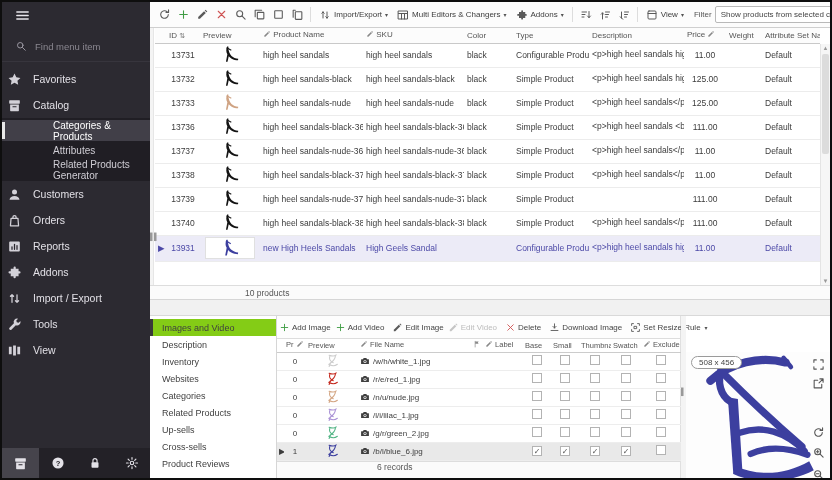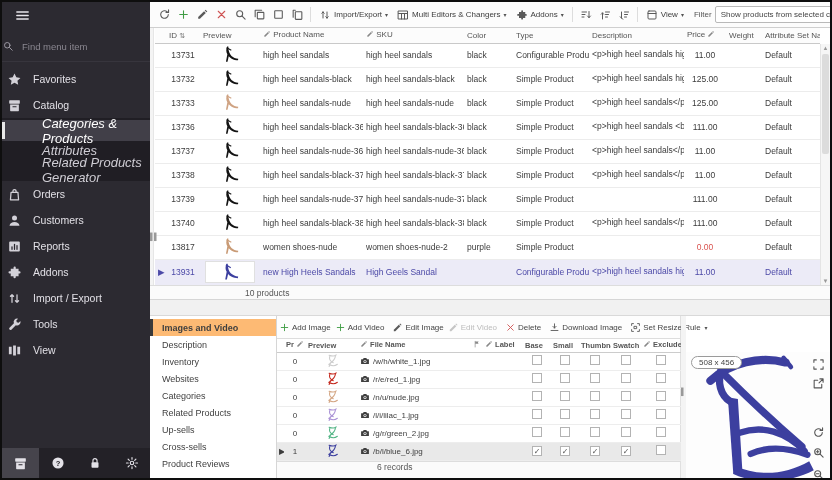--- a/index.html
+++ b/index.html
@@ -2,28 +2,28 @@
 <html><head>
 <meta charset="utf-8">
 <style>
   * { margin:0; padding:0; box-sizing:border-box; }
   html,body { width:832px; height:480px; font-family:"Liberation Sans", sans-serif; background:#888; }
   .window { width:832px; height:480px; border:2px solid #0e0e0e; display:flex; background:#fff; overflow:hidden; }
 
   
   .sidebar { width:148px; background:#2c2a31; color:#d8d6dc; display:flex; flex-direction:column; flex:none; }
   .burger-row { height:30px; display:flex; align-items:center; padding-left:12px; color:#e8e6ec; }
-  .search-row { height:30px; display:flex; align-items:center; gap:8px; padding-left:0; border-bottom:1px solid #37353d; }
+  .search-row { height:30px; display:flex; align-items:center; gap:8px; padding-left:13px; border-bottom:1px solid #37353d; }
   .search-row input { background:transparent; border:none; outline:none; color:#a39fa9; font-size:9.5px; width:100px; font-family:"Liberation Sans",sans-serif; }
   .search-row input::placeholder { color:#8a8790; }
   .side-menu { flex:1; padding-top:4px; }
   .side-item { height:26px; display:flex; align-items:center; gap:11px; padding-left:5px; font-size:10.5px; cursor:default; color:#e2e0e6; }
   .side-item .sic { width:15px; height:15px; display:inline-flex; color:#d3d1d8; flex:none; }
   .side-sub { background:#201e24; padding:2px 0; }
-  .side-sub .sub-item { height:19px; display:flex; align-items:center; padding-left:40px; font-size:13px; color:#cfcdd4;font-style:italic; }
+  .side-sub .sub-item { height:19px; display:flex; align-items:center; padding-left:51px; font-size:10px; color:#cfcdd4; }
   .side-sub .sub-item.sel { background:#413f48; color:#ffffff; height:21px; position:relative; }
   .side-sub .sub-item.sel::before { content:""; position:absolute; left:0; top:2px; bottom:2px; width:3px; background:#e8e8e8; }
   .side-footer { height:30px; background:#232127; display:flex; align-items:center; }
   .sf-cell { width:37px; height:30px; display:flex; align-items:center; justify-content:center; color:#e4e2e8; }
   .sf-cell.sel { background:#46444c; }
   .sf-spread { flex:1; display:flex; justify-content:space-around; }
 
   
   .main { flex:1; display:flex; flex-direction:column; background:#fff; min-width:0; }
 
@@ -56,30 +56,30 @@
   .vscroll .arr { position:absolute; left:0; right:0; font-size:6px; color:#999; text-align:center; }
   .lsplit { position:absolute; left:0; top:0; bottom:0; width:4px; background:#f4f4f4; border-right:1px solid #e6e6e6; }
   .lsplit .grip { position:absolute; top:205px; left:0; font-size:7px; color:#999; letter-spacing:-1px; }
 
   .gap-strip { height:16px; background:#f1f1f1; border-bottom:1px solid #d9d9d9; }
 
   
   .bottom { flex:1; display:flex; min-height:0; }
   .tabs { width:127px; border-right:1px solid #d6d6d6; background:#fff; padding-top:3px; flex:none; }
   .tab { height:17px; display:flex; align-items:center; padding-left:12px; font-size:9px; color:#3f3f3f; position:relative; }
-  .tab.sel { background:#fdba74;font-weight:bold; }
+  .tab.sel { background:#84cc16; }
   .tab.sel::before { content:""; position:absolute; left:0; top:0; bottom:0; width:3px; background:#3a3a3a; }
 
   .bmain { width:404px; display:flex; flex-direction:column; flex:none; border-right:1px solid #e0e0e0; }
   .img-toolbar { height:23px; border-bottom:1px solid #ddd; display:flex; align-items:center; gap:4px; padding:0 2px; font-size:8px; color:#444; white-space:nowrap; background:#fdfdfd; }
   .it-item { display:inline-flex; align-items:center; gap:2px; }
   .it-item.dis { color:#bcbcbc; }
   .it-sep { width:1px; height:13px; background:#e0e0e0; }
   table.igrid { border-collapse:collapse; table-layout:fixed; width:404px; }
-  table.igrid th { font-weight:bold; font-size:7.5px; color:#555; border-bottom:1px solid #ccc; height:13px; padding:0 2px; text-align:left; white-space:nowrap; overflow:hidden; }
+  table.igrid th { font-weight:normal; font-size:7.5px; color:#555; border-bottom:1px solid #ccc; height:13px; padding:0 2px; text-align:left; white-space:nowrap; overflow:hidden; }
   table.igrid td { font-size:8px; color:#3c3c3c; border-bottom:1px solid #ededed; padding:0 2px; height:17px; white-space:nowrap; overflow:hidden; }
   table.igrid tr.sel td { background:#e9e9e9; }
   .fcell { display:flex; align-items:center; gap:3px; }
   .cb { display:inline-block; width:10px; height:10px; border:1px solid #b3b3b3; background:#fff; font-size:8px; line-height:9px; text-align:center; color:#555; }
   .istatus { flex:1; border-top:1px solid #ddd; background:#fbfbfb; font-size:8.5px; color:#555; display:flex; align-items:flex-start; padding-left:100px; }
 
   .vsplit { width:5px; background:#f4f4f4; position:relative; flex:none; }
   .vsplit .grip { position:absolute; top:72px; left:0; font-size:7px; color:#999; }
 
   .preview { flex:1; background:#fff; position:relative; overflow:hidden;margin-top:36px; }
@@ -125,34 +125,34 @@
           <span>Catalog</span>
         </div>
         <div class="side-sub">
           <div class="sub-item sel">Categories &amp; Products</div>
           <div class="sub-item">Attributes</div>
           <div class="sub-item">Related Products Generator</div>
         </div>
         <div class="side-item">
           <span class="sic">
             <svg viewBox="0 0 24 24" width="15" height="15" fill="none" stroke="currentColor" stroke-width="2" stroke-linecap="round" stroke-linejoin="round">
-              <path d="M6.5 8.5h11l1 12h-13z"></path>
-              <path d="M9.5 8.5v-2a2.5 2.5 0 0 1 5 0v2"></path>
-            </svg>
-          </span>
-          <span>Orders</span>
+              <circle cx="12" cy="8" r="4" fill="currentColor" stroke="none"></circle>
+              <path fill="currentColor" stroke="none" d="M4 20.5c.5-4 4-6 8-6s7.5 2 8 6z"></path>
+            </svg>
+          </span>
+          <span>Customers</span>
         </div>
         <div class="side-item">
           <span class="sic">
             <svg viewBox="0 0 24 24" width="15" height="15" fill="none" stroke="currentColor" stroke-width="2" stroke-linecap="round" stroke-linejoin="round">
-              <circle cx="12" cy="8" r="4" fill="currentColor" stroke="none"></circle>
-              <path fill="currentColor" stroke="none" d="M4 20.5c.5-4 4-6 8-6s7.5 2 8 6z"></path>
-            </svg>
-          </span>
-          <span>Customers</span>
+              <path d="M6.5 8.5h11l1 12h-13z"></path>
+              <path d="M9.5 8.5v-2a2.5 2.5 0 0 1 5 0v2"></path>
+            </svg>
+          </span>
+          <span>Orders</span>
         </div>
         <div class="side-item">
           <span class="sic">
             <svg viewBox="0 0 24 24" width="15" height="15" fill="none" stroke="currentColor" stroke-width="2" stroke-linecap="round" stroke-linejoin="round">
               <rect x="3.5" y="4" width="17" height="16" rx="1.5" fill="currentColor" stroke="none"></rect>
               <path d="M8 16.5v-4M12 16.5v-8M16 16.5v-6" stroke="#28262c" stroke-width="2"></path>
             </svg>
           </span>
           <span>Reports</span>
         </div>
@@ -509,38 +509,20 @@
                     <path fill="#141414" d="M15.5 4c-3 7-3 13.5.5 19.5L12.5 42h4l3-13.5c2 2.5 4.5 4.6 7.5 6.1 5 2.6 10.5 3.9 16 4.2l.5-3.8c-6.5-1.2-12.5-3.5-17-7.5-4.5-4.1-8-12-8-23.5z"></path>
                     <path fill="#141414" d="M15 5.5l11.5 6.8-1.1 2.4L13.5 8.2z"></path>
                   </svg>
                 </span></td>
     <td>high heel sandals-black-38</td>
     <td>high heel sandals-black-38</td>
     <td>black</td>
     <td>Simple Product</td>
     <td class="desc">&lt;p&gt;high heel sandals&lt;/p&gt;</td>
     <td class="c">111.00</td>
-    <td></td>
-    <td>Default</td>
-            </tr>
-            <tr class="prow">
-    <td class="marker"></td>
-    <td class="c">13817</td>
-    <td class="c"><span class="pv-box">
-                  <svg width="19" height="19" viewBox="0 0 48 48">
-                    <path fill="#c99b76" d="M15.5 4c-3 7-3 13.5.5 19.5L12.5 42h4l3-13.5c2 2.5 4.5 4.6 7.5 6.1 5 2.6 10.5 3.9 16 4.2l.5-3.8c-6.5-1.2-12.5-3.5-17-7.5-4.5-4.1-8-12-8-23.5z"></path>
-                    <path fill="#c99b76" d="M15 5.5l11.5 6.8-1.1 2.4L13.5 8.2z"></path>
-                  </svg>
-                </span></td>
-    <td>women shoes-nude</td>
-    <td>women shoes-nude-2</td>
-    <td>purple</td>
-    <td>Simple Product</td>
-    <td class="desc"></td>
-    <td class="c red">0.00</td>
     <td></td>
     <td>Default</td>
             </tr>
             <tr class="prow sel">
     <td class="marker">▶</td>
     <td class="c">13931</td>
     <td class="c"><span class="pv-box pv-photo">
                   <svg width="20" height="20" viewBox="0 0 48 48">
                     <path fill="#3c3f9f" d="M15.5 4c-3 7-3 13.5.5 19.5L12.5 42h4l3-13.5c2 2.5 4.5 4.6 7.5 6.1 5 2.6 10.5 3.9 16 4.2l.5-3.8c-6.5-1.2-12.5-3.5-17-7.5-4.5-4.1-8-12-8-23.5z"></path>
                     <path fill="#3c3f9f" d="M15 5.5l11.5 6.8-1.1 2.4L13.5 8.2z"></path>

